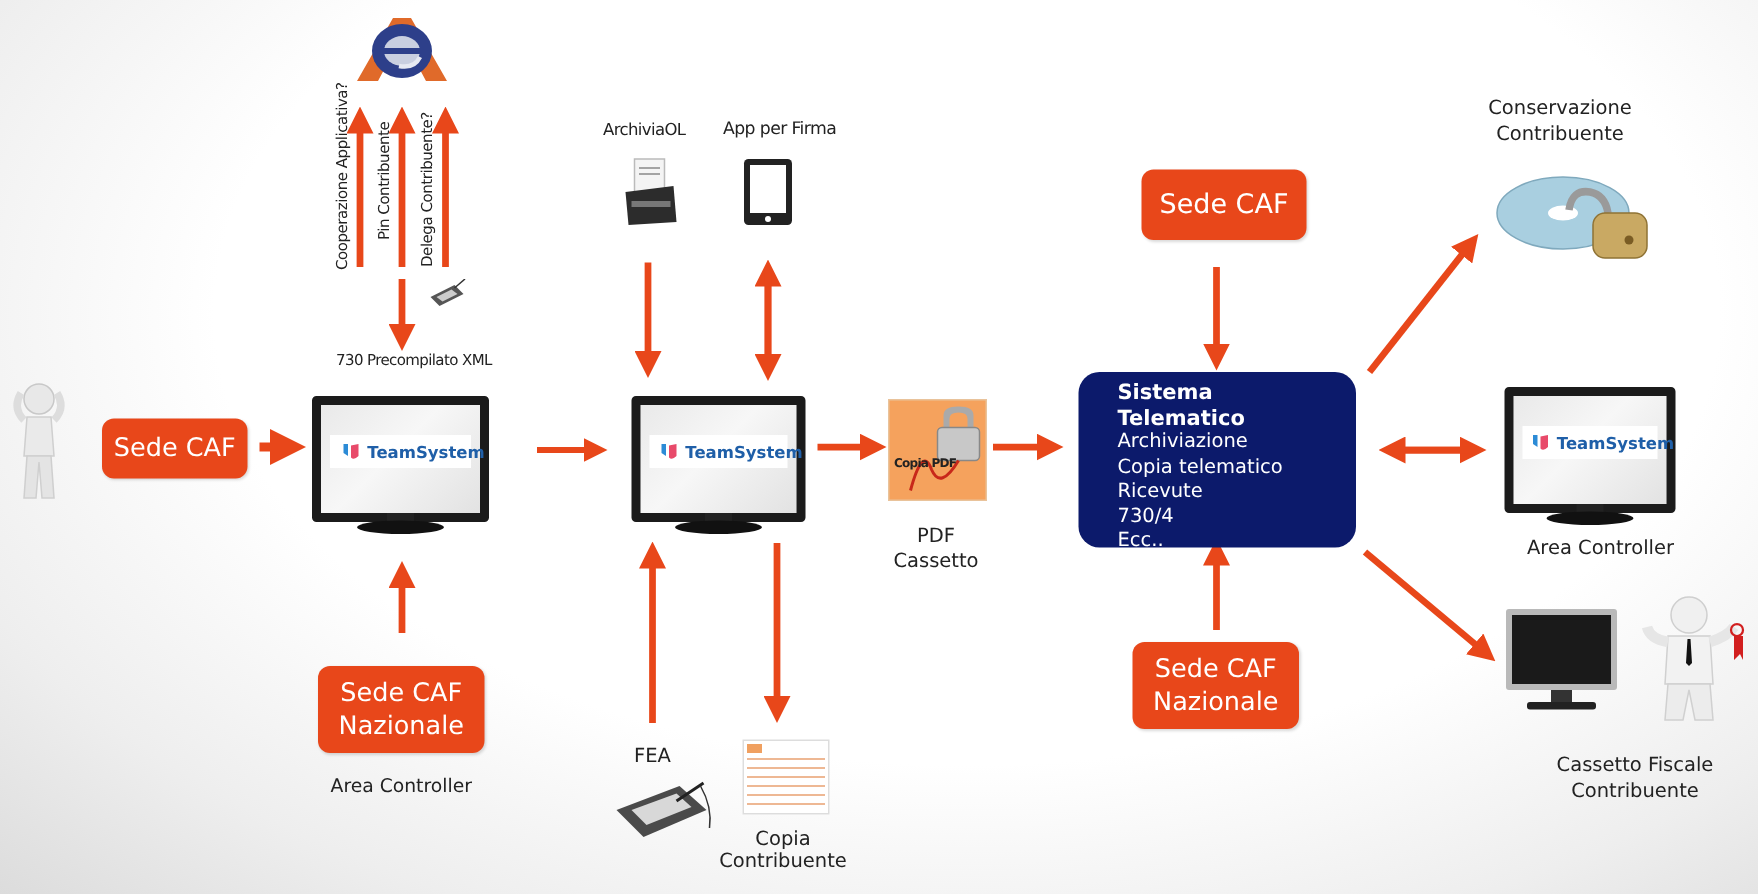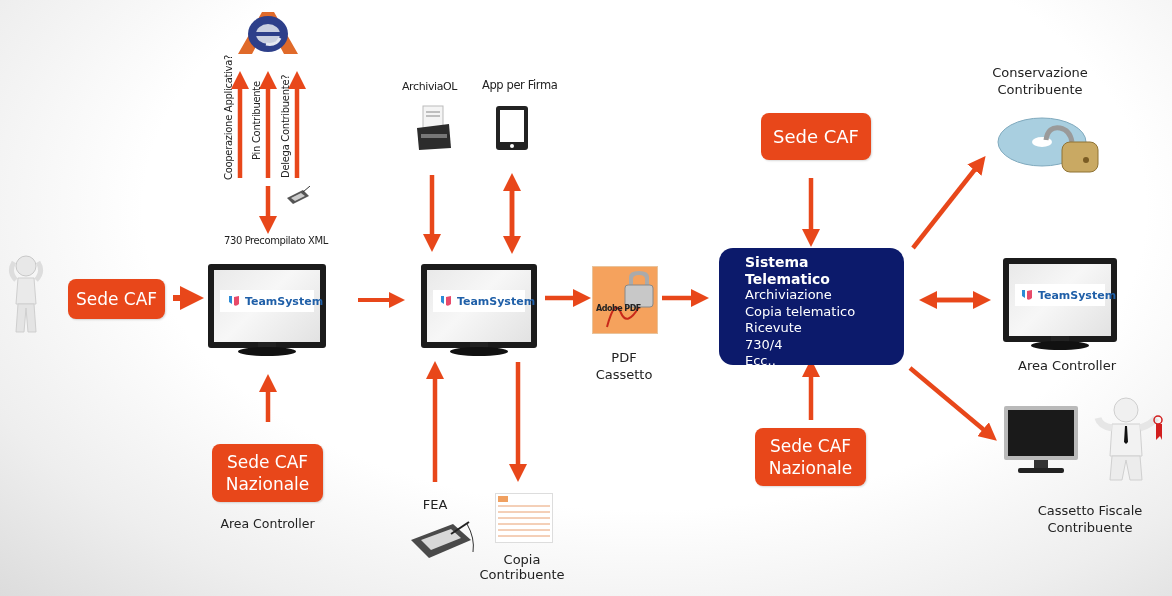--- a/index.html
+++ b/index.html
@@ -178,21 +178,21 @@
 <div class="label" style="left:474px;top:552px;width:96px;font-size:13px;">
   <span>Copia</span><br><span>Contribuente</span>
 </div>
 
 <div class="abs" style="left:592px;top:266px;width:64px;height:66px;background:#f5a25d;border:1px solid #e9c39b;">
   <svg width="64" height="66" viewBox="0 0 64 66">
     <path d="M36,4 Q36,-2 46,-2 Q56,-2 56,4 L56,14 L52,14 L52,6 Q52,2 46,2 Q40,2 40,6 L40,14 L36,14 z" fill="#aaa" transform="translate(0,6)"></path>
     <rect x="32" y="18" width="28" height="22" rx="3" fill="#c8c8c8" stroke="#888"></rect>
     <path d="M14,60 Q22,30 28,46 Q34,60 46,40" stroke="#c8281a" stroke-width="2" fill="none"></path>
   </svg>
-  <span class="abs" style="left:3px;top:37px;font-size:8px;color:#222;font-weight:bold;letter-spacing:-0.5px;">Adobe PDF</span>
+  <span class="abs" style="left:3px;top:37px;font-size:8px;color:#222;font-weight:bold;letter-spacing:-0.5px;">Copia PDF</span>
 </div>
 <div class="label" style="left:592px;top:349px;width:64px;font-size:13px;line-height:17px;">
   <span>PDF</span><br><span>Cassetto</span>
 </div>
 
 <div class="orange-box" style="left:761px;top:113px;width:110px;height:47px;font-size:18px;">
   <span>Sede CAF</span>
 </div>
 <div class="sys-box" style="left:719px;top:248px;width:185px;height:117px;">
   <div class="title">Sistema Telematico</div>

